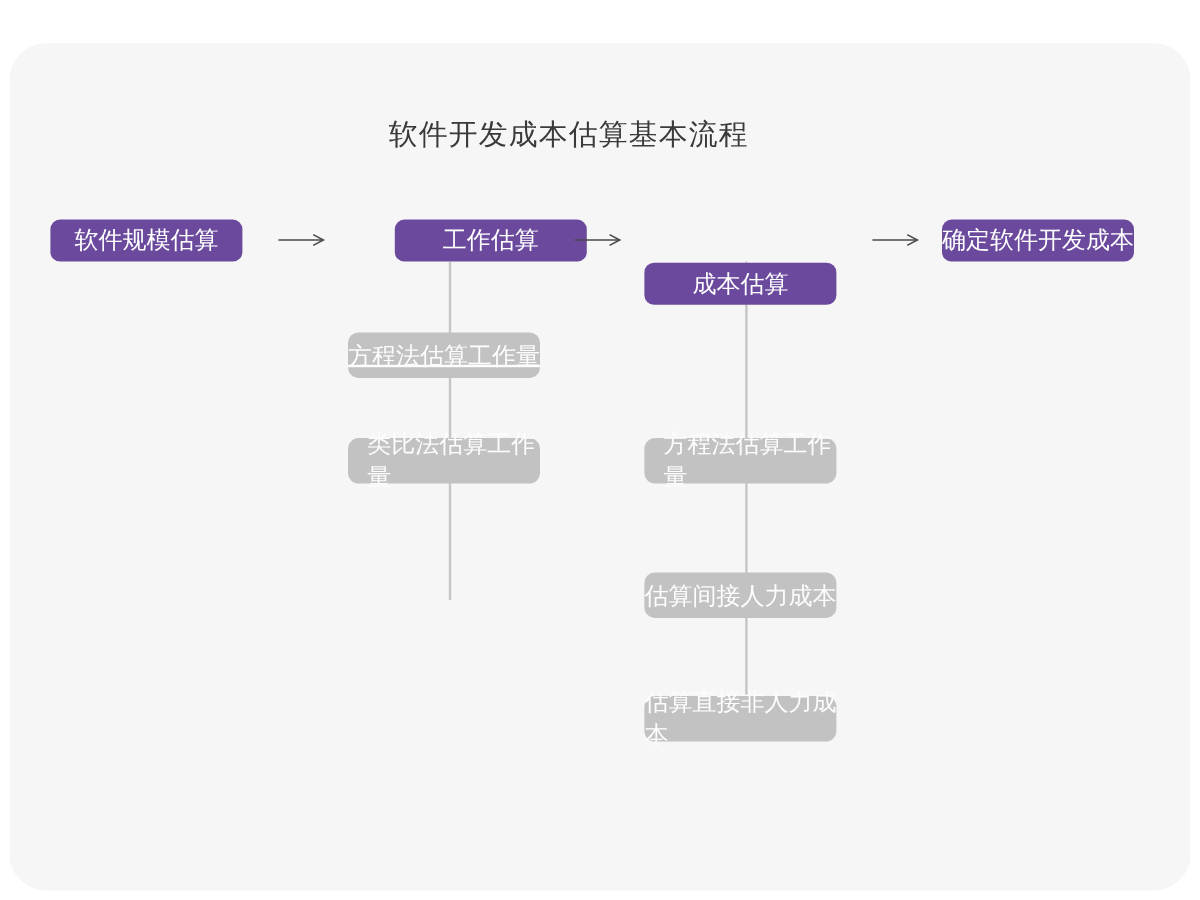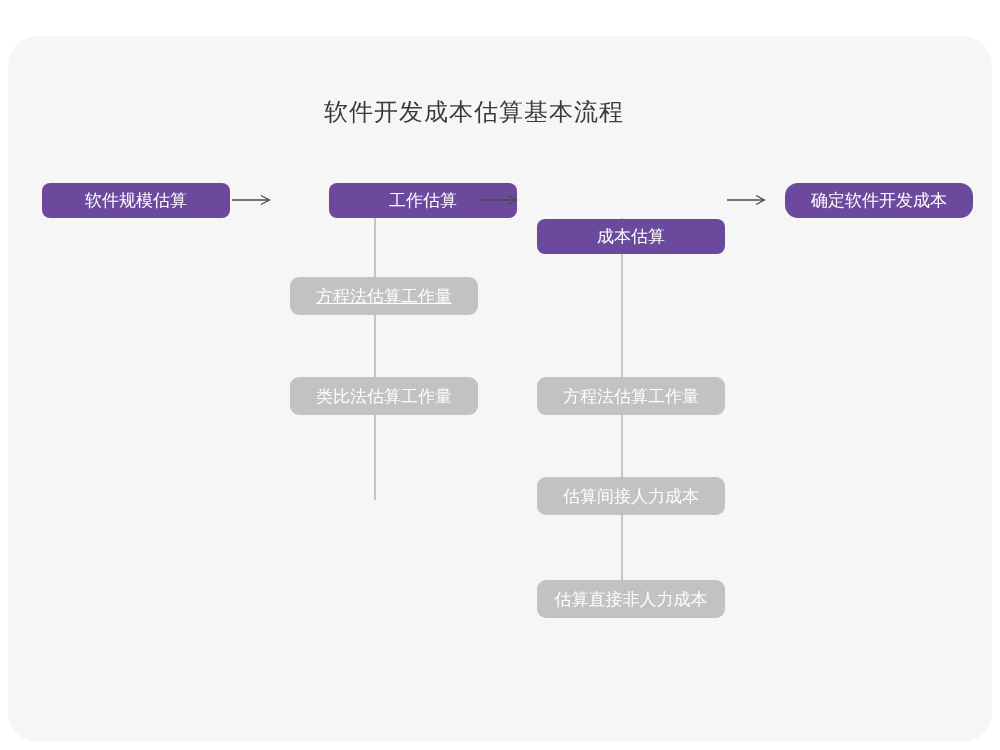--- a/index.html
+++ b/index.html
@@ -31,25 +31,25 @@
     left: 0;
     top: 96px;
     width: 948px;
     text-align: center;
     font-size: 24px;
     letter-spacing: 1px;
     color: var(--title-text, #3a3a3a);
   }
   .node {
     position: absolute;
-    width: 188px;
+    width: 160px;
     display: flex;
     align-items: center;
     justify-content: center;
-    font-size: 17px;
+    font-size: 20px;
     color: #ffffff;
     z-index: 2;
     box-sizing: border-box;
   }
   .node.primary {
     height: 35px;
     top: 183px;
     background: var(--primary-node, #6b4a9e);
     border-radius: 8px;
   }
@@ -71,30 +71,30 @@
     width: 2px;
     background: var(--connector, #c5c5c5);
     z-index: 1;
   }
   #connector-work { left: 374px; top: 218px; height: 282px; }
   #connector-cost { left: 621px; top: 218px; height: 385px; }
 
   #main-step-0 { left: 42px; }
   #main-step-1 { left: 290px; margin-left: 39px; }
   #main-step-2 { left: 537px; margin-top: 36px; }
-  #main-step-3 { left: 785px; border-radius: 13px; }
+  #main-step-3 { left: 785px; }
 
   #arrow-0 { left: 231px; }
   #arrow-1 { left: 478px; }
   #arrow-2 { left: 726px; }
 
   .col-work { left: 290px; }
   .col-cost { left: 537px; }
   .row-0 { top: 277px; text-decoration: underline; }
-  .row-1 { top: 377px; }
+  .row-1 { top: 365px; padding-left: 16px; }
   .row-2 { top: 477px; }
   .row-3 { top: 580px; align-items: center; }
 </style>
 </head>
 <body>
 
 <div class="stage">
   <div class="card"></div>
 
   <div class="title">软件开发成本估算基本流程</div>

